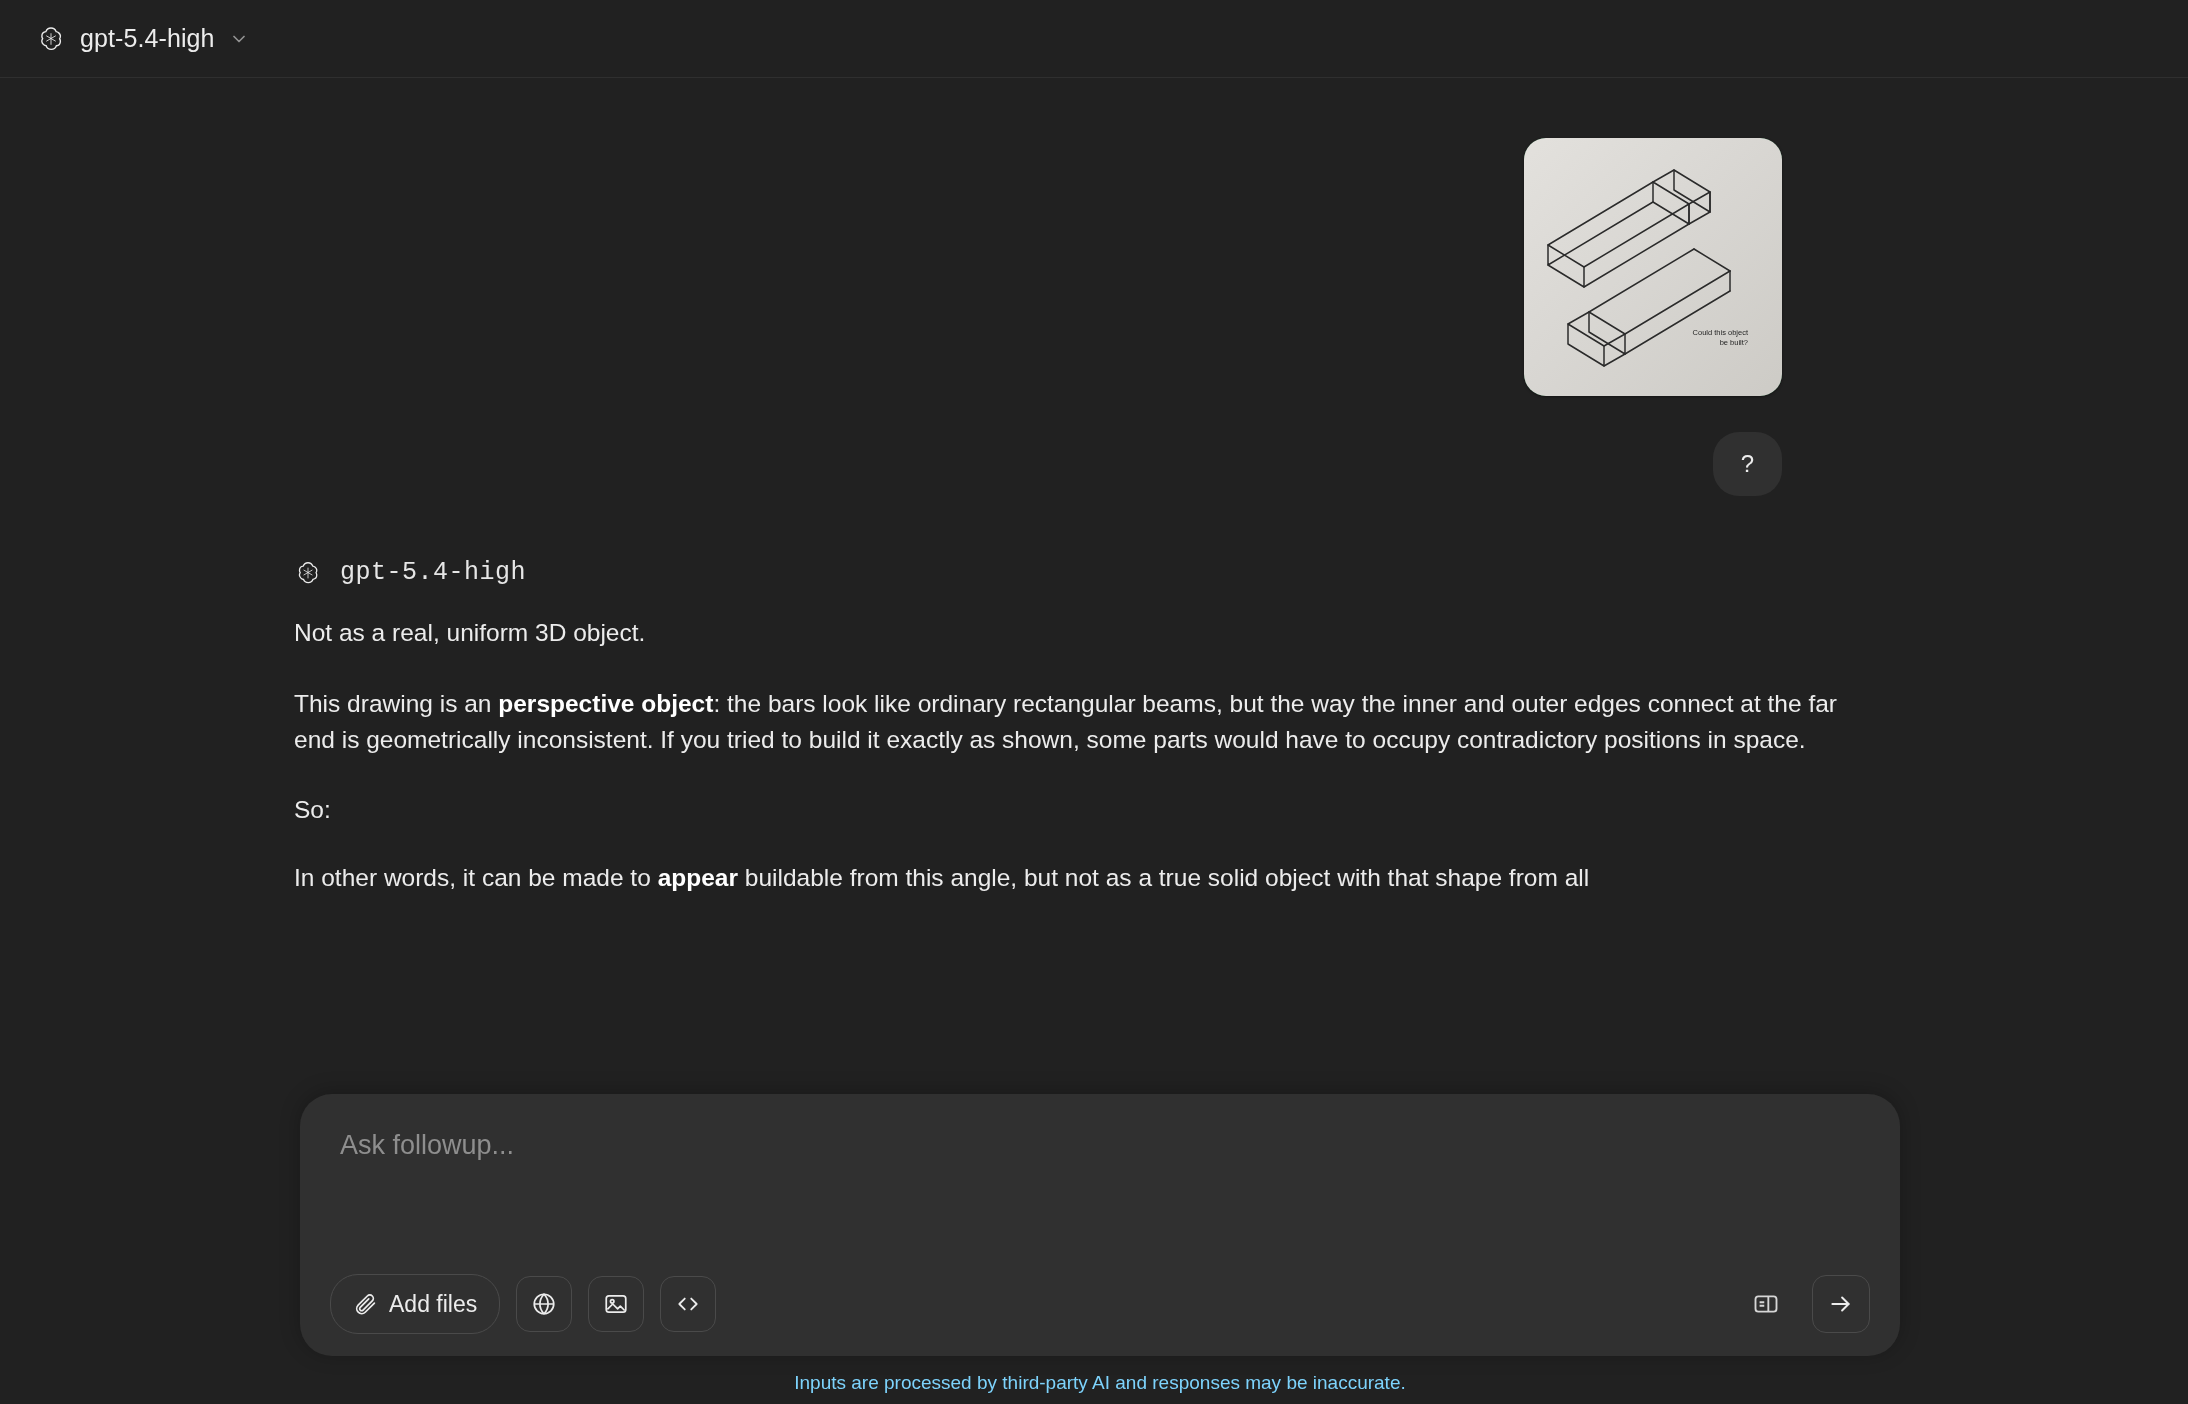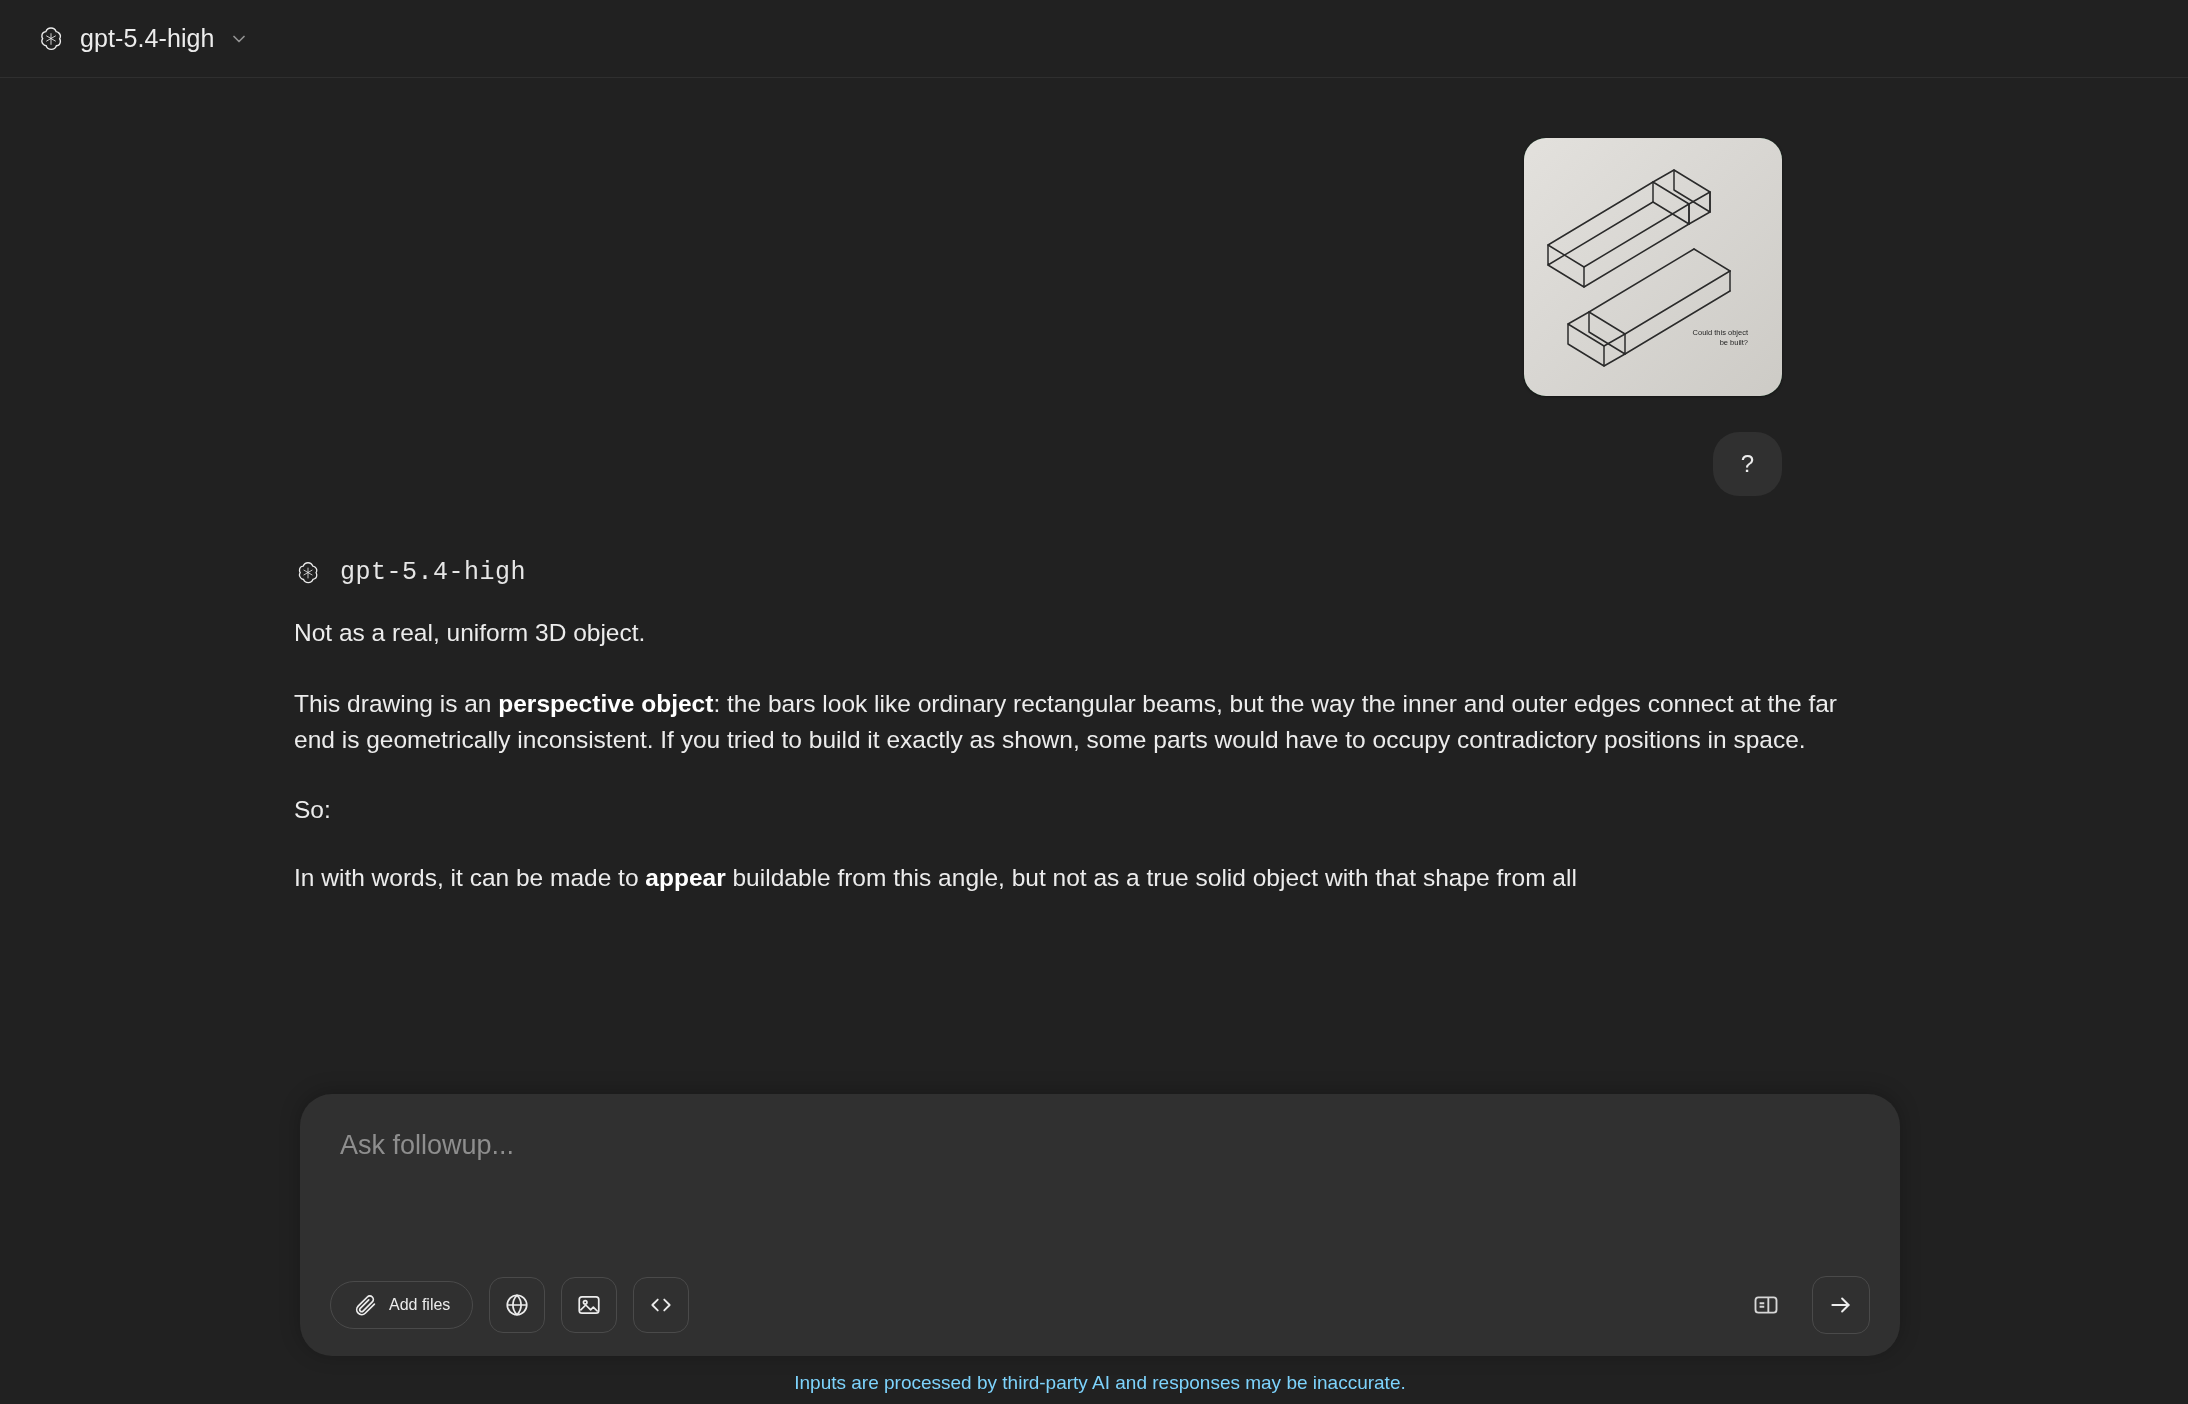--- a/index.html
+++ b/index.html
@@ -195,27 +195,27 @@
   }
   .composer-right {
     display: flex;
     align-items: center;
     gap: 22px;
   }
   .pill-btn {
     display: flex;
     align-items: center;
     gap: 12px;
-    height: 48px;
+    height: 60px;
     padding: 0 22px;
     border: 1px solid #4a4a4a;
     border-radius: 28px;
     background: transparent;
     color: #ececec;
-    font-size: 16px;
+    font-size: 23px;
     font-family: "Liberation Sans", sans-serif;
     cursor: pointer;
   }
   .icon-btn {
     width: 56px;
     height: 56px;
     border: 1px solid #4a4a4a;
     border-radius: 14px;
     background: transparent;
     display: flex;
@@ -344,21 +344,21 @@
           <p>Not as a real, uniform 3D object.</p>
 
           <p>
             <span>This drawing is an </span><strong>perspective object</strong><span>: the bars look like ordinary rectangular beams, but the way the inner and outer edges connect at the far end is geometrically inconsistent. If you tried to build it exactly as shown, some parts would have to occupy contradictory positions in space.</span>
           </p>
 
           <p class="tight">So:</p>
 
 
           <div class="fade-line">
-            <span>In with words, it can be made to </span><strong>appear</strong><span> buildable from this angle, but not as a true solid object with that shape from all</span>
+            <span>In other words, it can be made to </span><strong>appear</strong><span> buildable from this angle, but not as a true solid object with that shape from all</span>
           </div>
         </div>
       </div>
 
     </div>
   </div>
 
   <div class="composer-wrap">
     <div class="composer">
       <div class="composer-input">Ask followup...</div>

